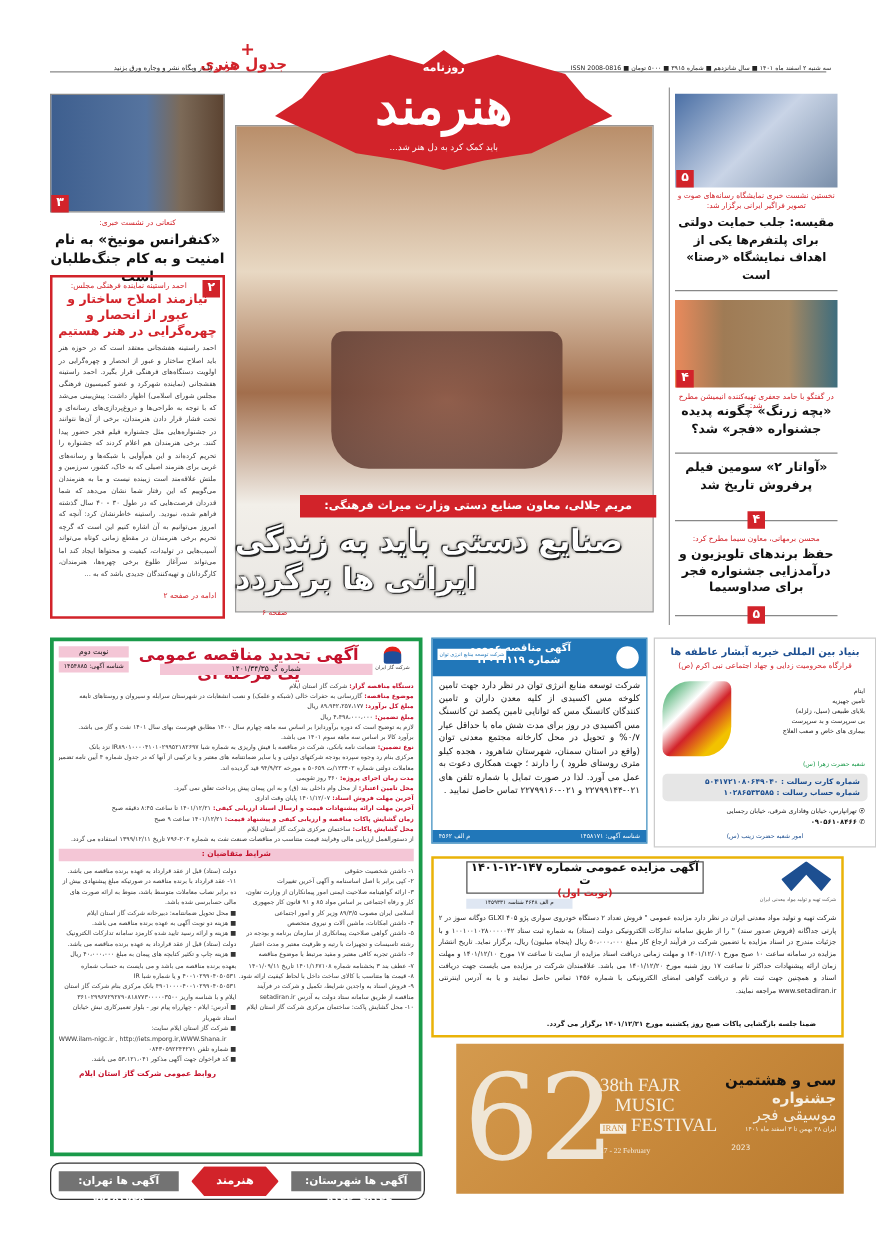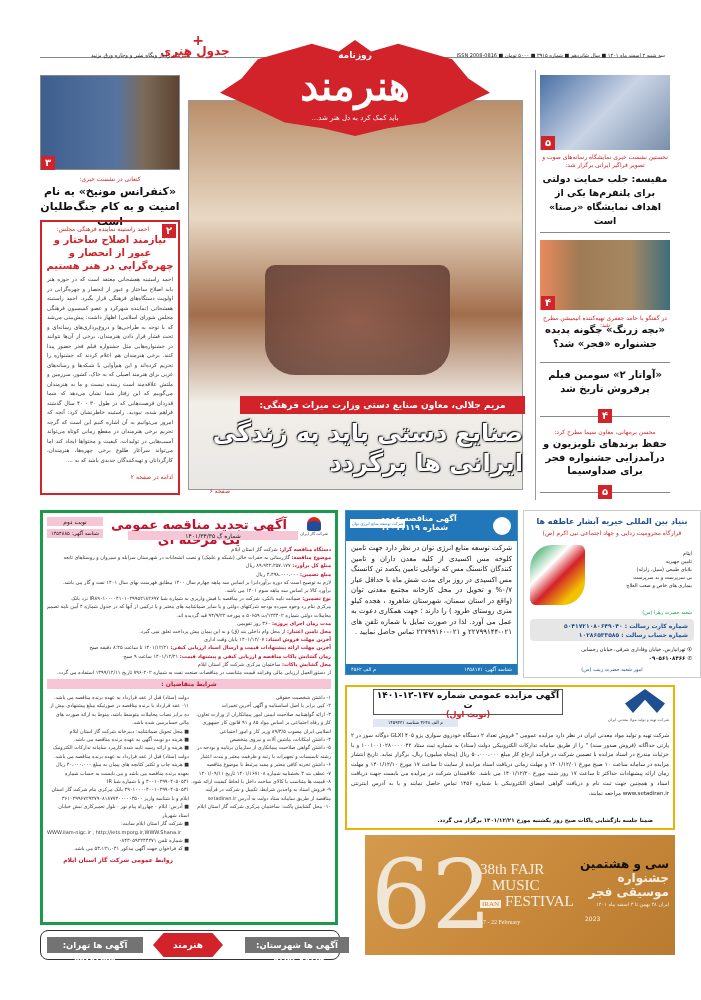--- a/index.html
+++ b/index.html
@@ -12,21 +12,21 @@
 .jadval{left:160px;top:44px;width:70px;font-size:12px;font-weight:bold;color:#d2232a;direction:rtl;text-align:center}
 .plus{left:190px;top:32px;width:16px;font-size:14px;color:#d2232a;font-weight:bold;text-align:center}
 .masthead{left:220px;top:40px;width:270px;height:96px}
 .mast-bg{position:absolute;inset:0;background:#d2232a;clip-path:polygon(8% 40%,14% 20%,24% 12%,34% 4%,44% 12%,50% 0,56% 12%,66% 4%,76% 12%,86% 20%,92% 40%,100% 55%,88% 70%,76% 86%,62% 92%,50% 100%,38% 92%,24% 86%,12% 70%,0 55%)}
 .mast-sub{position:absolute;left:0;right:0;top:10px;text-align:center;color:#fff;font-size:9px;font-weight:bold}
 .mast-title{position:absolute;left:0;right:0;top:22px;text-align:center;color:#fff;font-size:40px;font-weight:bold;font-family:"DejaVu Serif",serif}
 .mast-tag{position:absolute;left:0;right:0;top:74px;text-align:center;color:#fff;font-size:7px}
 .mainphoto{left:188px;top:100px;width:335px;height:390px;background:linear-gradient(180deg,#b98e6a 0%,#e8d8c3 30%,#a26e4c 55%,#f2efe9 78%,#e9e7e4 100%);border:1px solid #999}
 .tablecloth{left:265px;top:265px;width:185px;height:110px;background:radial-gradient(ellipse at center,#8c5a4a,#5e3b32);border-radius:10px 10px 30px 30px;opacity:.85}
 .redstrip{left:240px;top:396px;width:285px;height:18px;background:#d2232a;color:#fff;font-size:9px;font-weight:bold;direction:rtl;text-align:center;line-height:18px}
-.bighead{left:188px;top:418px;width:335px;font-size:24px;font-weight:bold;color:#fff;text-align:right;direction:rtl;text-shadow:0 0 3px #000,1px 1px 0 #333,-1px -1px 0 #333;line-height:30px}
+.bighead{left:188px;top:418px;width:335px;font-size:24px;font-weight:bold;color:#fff;text-align:left;direction:rtl;text-shadow:0 0 3px #000,1px 1px 0 #333,-1px -1px 0 #333;line-height:30px}
 .pageref{left:190px;top:487px;width:40px;font-size:6px;color:#d2232a;direction:rtl}
 .leftpic{left:40px;top:75px;width:140px;height:95px;background:linear-gradient(90deg,#3e5f8f 0%,#56749f 55%,#7c6a58 75%,#5b4331 100%);border:1px solid #888}
 .badge{width:14px;height:14px;background:#d2232a;color:#fff;font-size:10px;font-weight:bold;text-align:center;line-height:14px}
 .kic{font-size:6px;color:#d2232a;direction:rtl;text-align:center}
 .hd{font-weight:bold;direction:rtl;text-align:center;color:#111}
 .redbox{left:40px;top:220px;width:140px;height:275px;border:2px solid #d2232a}
 .bodytext{font-size:5.5px;line-height:9.5px;direction:rtl;text-align:justify;color:#333}
 .rightcol{left:535px;top:70px;width:140px;height:430px;border-left:1px solid #999}
 .divider{height:1px;background:#888}
 .pic1{left:540px;top:75px;width:130px;height:75px;background:linear-gradient(135deg,#4a6fa5,#c9d4e6 50%,#7a8faa)}
@@ -203,22 +203,22 @@
   <div style="position:absolute;left:115px;top:26px;font-family:'Liberation Serif',serif;color:#f6efe2;font-size:15px;line-height:16px">
     <div>38th FAJR</div>
     <div style="padding-left:12px">MUSIC</div>
     <div><span style="background:#f6efe2;color:#c98a3c;font-size:7px;padding:0 2px">IRAN</span> <span>FESTIVAL</span></div>
     <div style="font-size:6px;margin-top:2px">17 - 22 February</div>
   </div>
   <div style="position:absolute;left:220px;top:80px;font-size:6px;color:#f6efe2">2023</div>
   <div style="position:absolute;right:6px;top:22px;width:95px;direction:rtl;text-align:right">
     <div style="font-size:12px;font-weight:bold;color:#111">سی و هشتمین</div>
     <div style="font-size:12px;font-weight:bold;color:#f6efe2">جشنواره</div>
-    <div style="font-size:12px;font-weight:bold;color:#f6efe2">موسیقی فجر</div>
+    <div style="font-size:12px;font-weight:normal;color:#f6efe2">موسیقی فجر</div>
     <div style="font-size:5px;color:#f6efe2;margin-top:2px">ایران ۲۸ بهمن تا ۳ اسفند ماه ۱۴۰۱</div>
   </div>
 </div>
 
 <div class="abs footer">
   <div class="abs footbtn" style="left:6px;top:6px;width:96px">آگهی ها تهران: ۷۷۸۵۱۷۲۵</div>
   <div class="abs" style="left:112px;top:2px;width:70px;height:24px;background:#d2232a;clip-path:polygon(15% 0,85% 0,100% 50%,85% 100%,15% 100%,0 50%);color:#fff;font-size:9px;font-weight:bold;text-align:center;line-height:24px">هنرمند</div>
-  <div class="abs footbtn" style="left:204px;top:6px;width:104px">آگهی ها شهرستان: ۰۹۱۲۲۰۴۵۱۲۴</div>
+  <div class="abs footbtn" style="left:192px;top:6px;width:104px">آگهی ها شهرستان: ۰۹۱۲۲۰۴۵۱۲۴</div>
 </div>
 
 </body></html>

